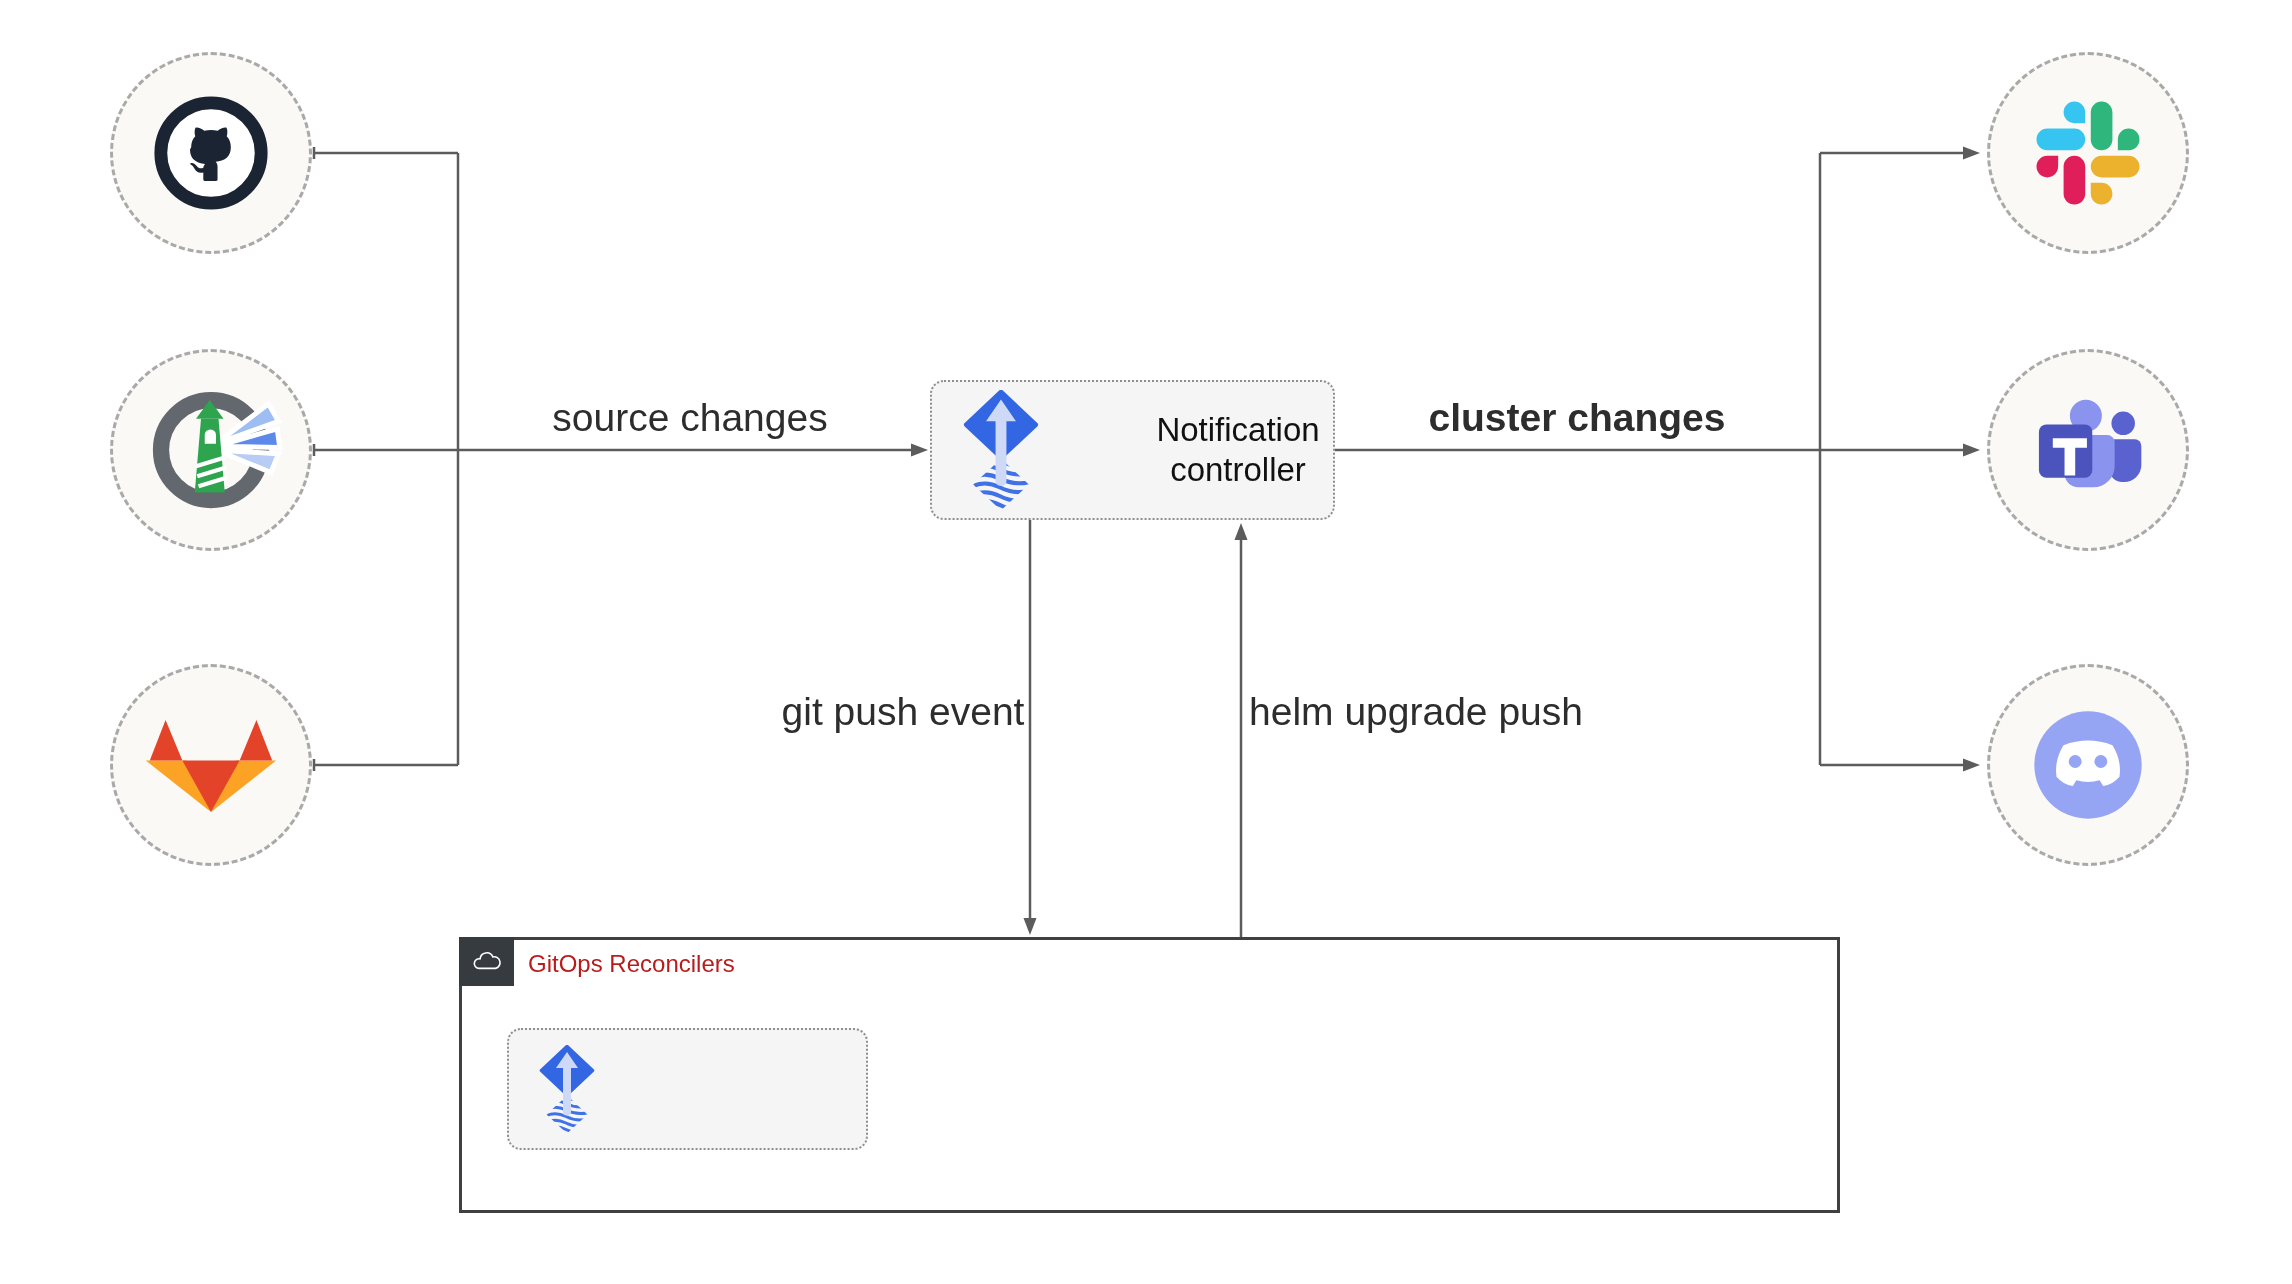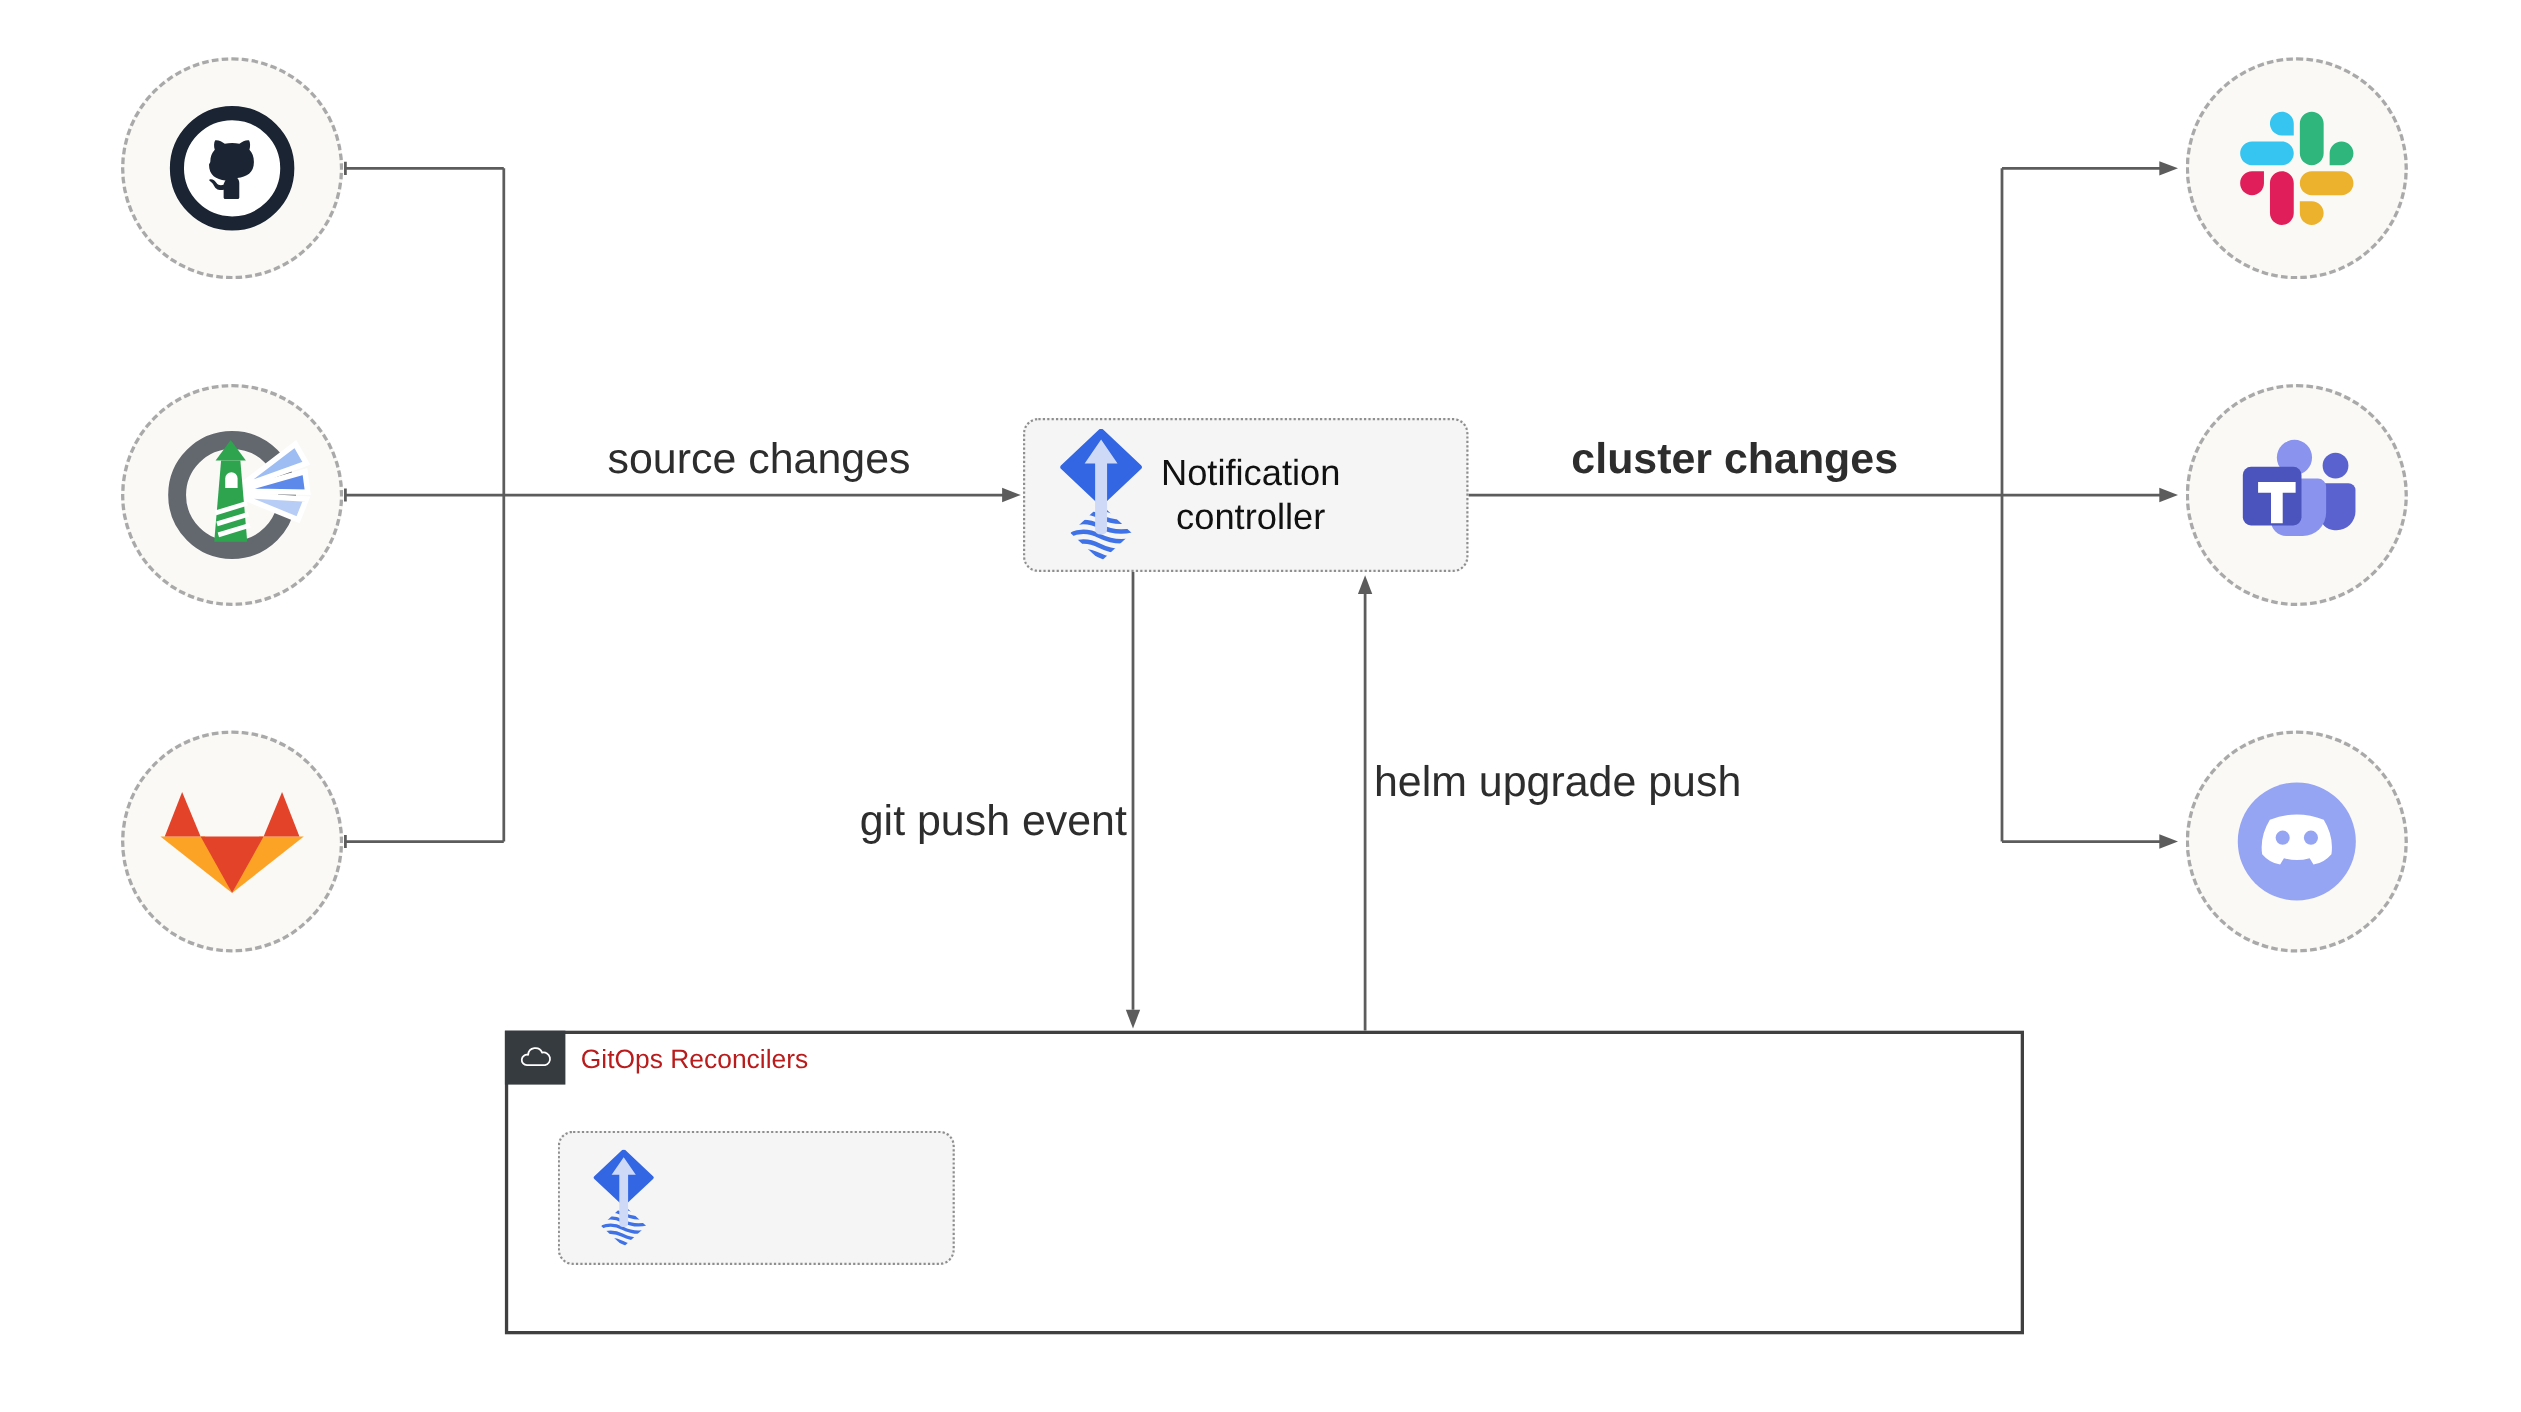--- a/index.html
+++ b/index.html
@@ -5,21 +5,21 @@
   html,body{margin:0;padding:0;background:#fff;}
   .canvas{position:relative;width:2292px;height:1284px;background:#fff;overflow:hidden;
           font-family:"Liberation Sans","DejaVu Sans",sans-serif;}
   svg.wires{position:absolute;left:0;top:0;width:2292px;height:1284px;}
   .circle{position:absolute;width:202px;height:202px;border-radius:50%;
           background:#faf9f6;border:3px dashed #a9a9a9;box-sizing:border-box;
           display:flex;align-items:center;justify-content:center;}
   .node{position:absolute;background:#f5f5f5;border:2px dotted #8e8e8e;border-radius:14px;
         box-sizing:border-box;display:flex;align-items:center;}
   .node .fluxwrap{margin-left:28px;flex:0 0 auto;display:flex;align-items:center;}
-  .nlabel{flex:1;display:flex;justify-content:flex-start;}
+  .nlabel{flex:1;display:flex;justify-content:flex-end;}
   .nlabel span{display:block;text-align:center;font-size:33px;line-height:1.22;color:#111;}
   .node-big .nlabel span{width:190px;}
   .node-sm .nlabel span{width:178px;}
   .elabel{position:absolute;transform:translate(-50%,-50%);white-space:nowrap;
           font-size:39px;color:#2d2d2d;}
   .container-box{position:absolute;left:459px;top:937px;width:1381px;height:276px;
                  border:3px solid #404040;box-sizing:border-box;background:#fff;}
   .container-tab{position:absolute;left:-3px;top:-3px;width:55px;height:49px;background:#363b40;
                  display:flex;align-items:center;justify-content:center;}
   .container-title{position:absolute;left:66px;top:10px;font-size:24px;color:#b91c1c;white-space:nowrap;}
@@ -176,21 +176,21 @@
           <use href="#flux"></use>
         </svg>
     </span>
     <span class="nlabel">
         <span>Notification controller</span>
       </span>
   </div>
 
   <div class="elabel" style="left:690px;top:418px;">source changes</div>
   <div class="elabel" style="left:1577px;top:418px;font-weight:bold;">cluster changes</div>
-  <div class="elabel" style="left:903px;top:712px;margin-top:35px;">git push event</div>
+  <div class="elabel" style="left:903px;top:712px;">git push event</div>
   <div class="elabel" style="left:1416px;top:712px;">helm upgrade push</div>
 
   <div class="container-box">
     <div class="container-tab">
       <svg width="34" height="24">
           <use href="#cloud"></use>
         </svg>
     </div>
     <div class="container-title">GitOps Reconcilers</div>
   </div>

